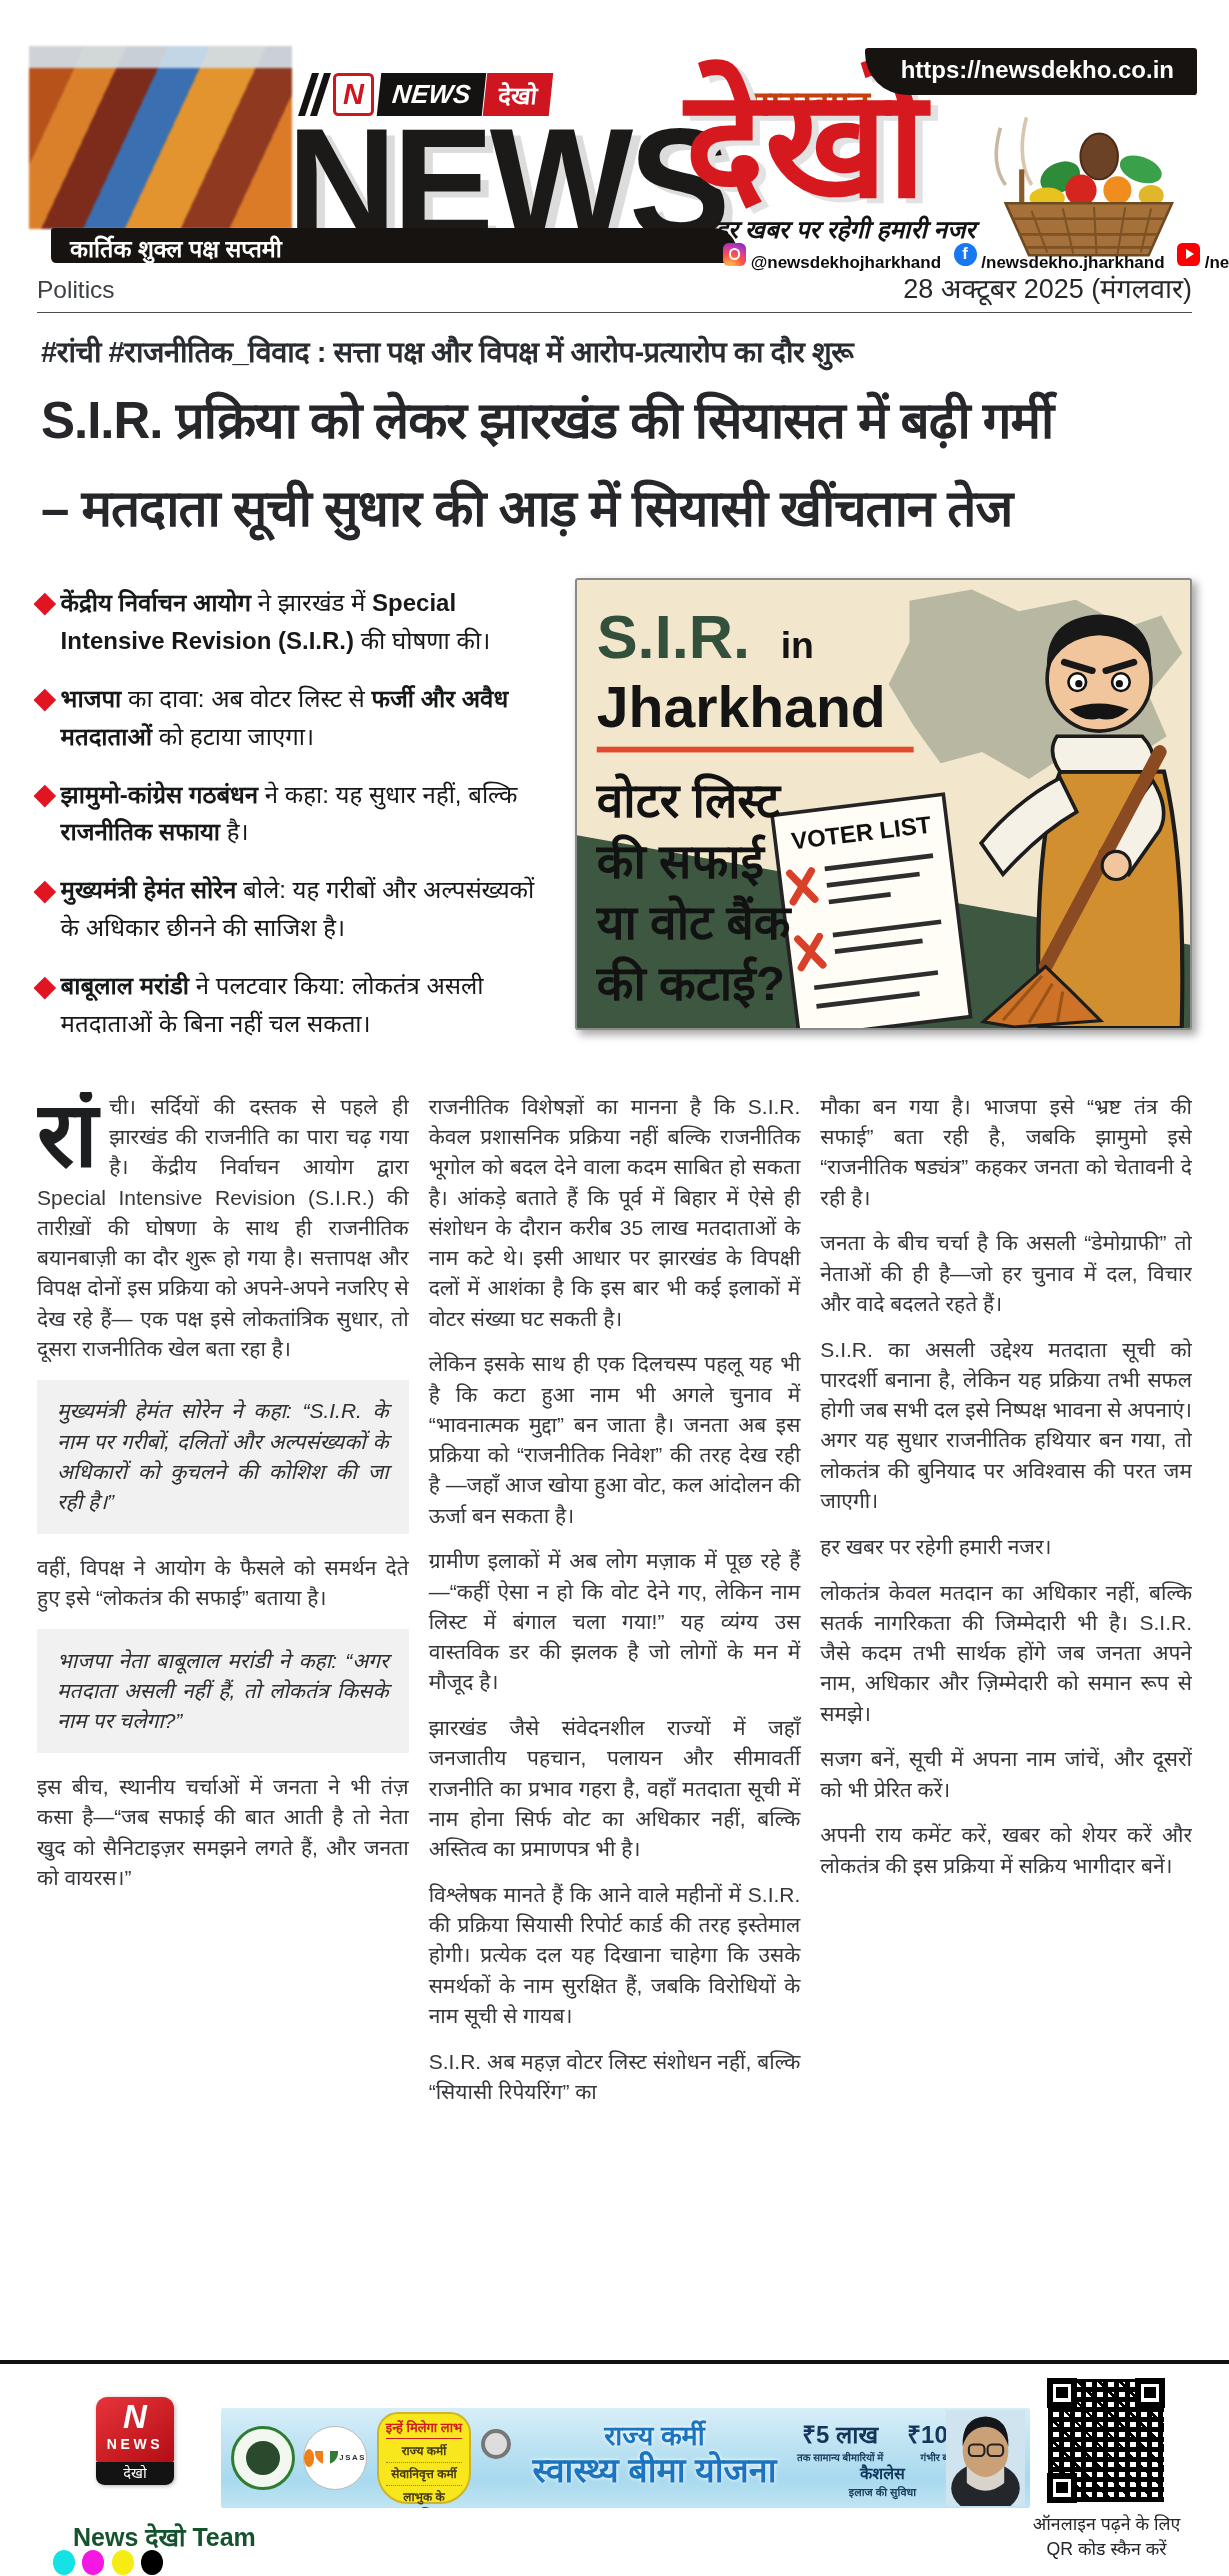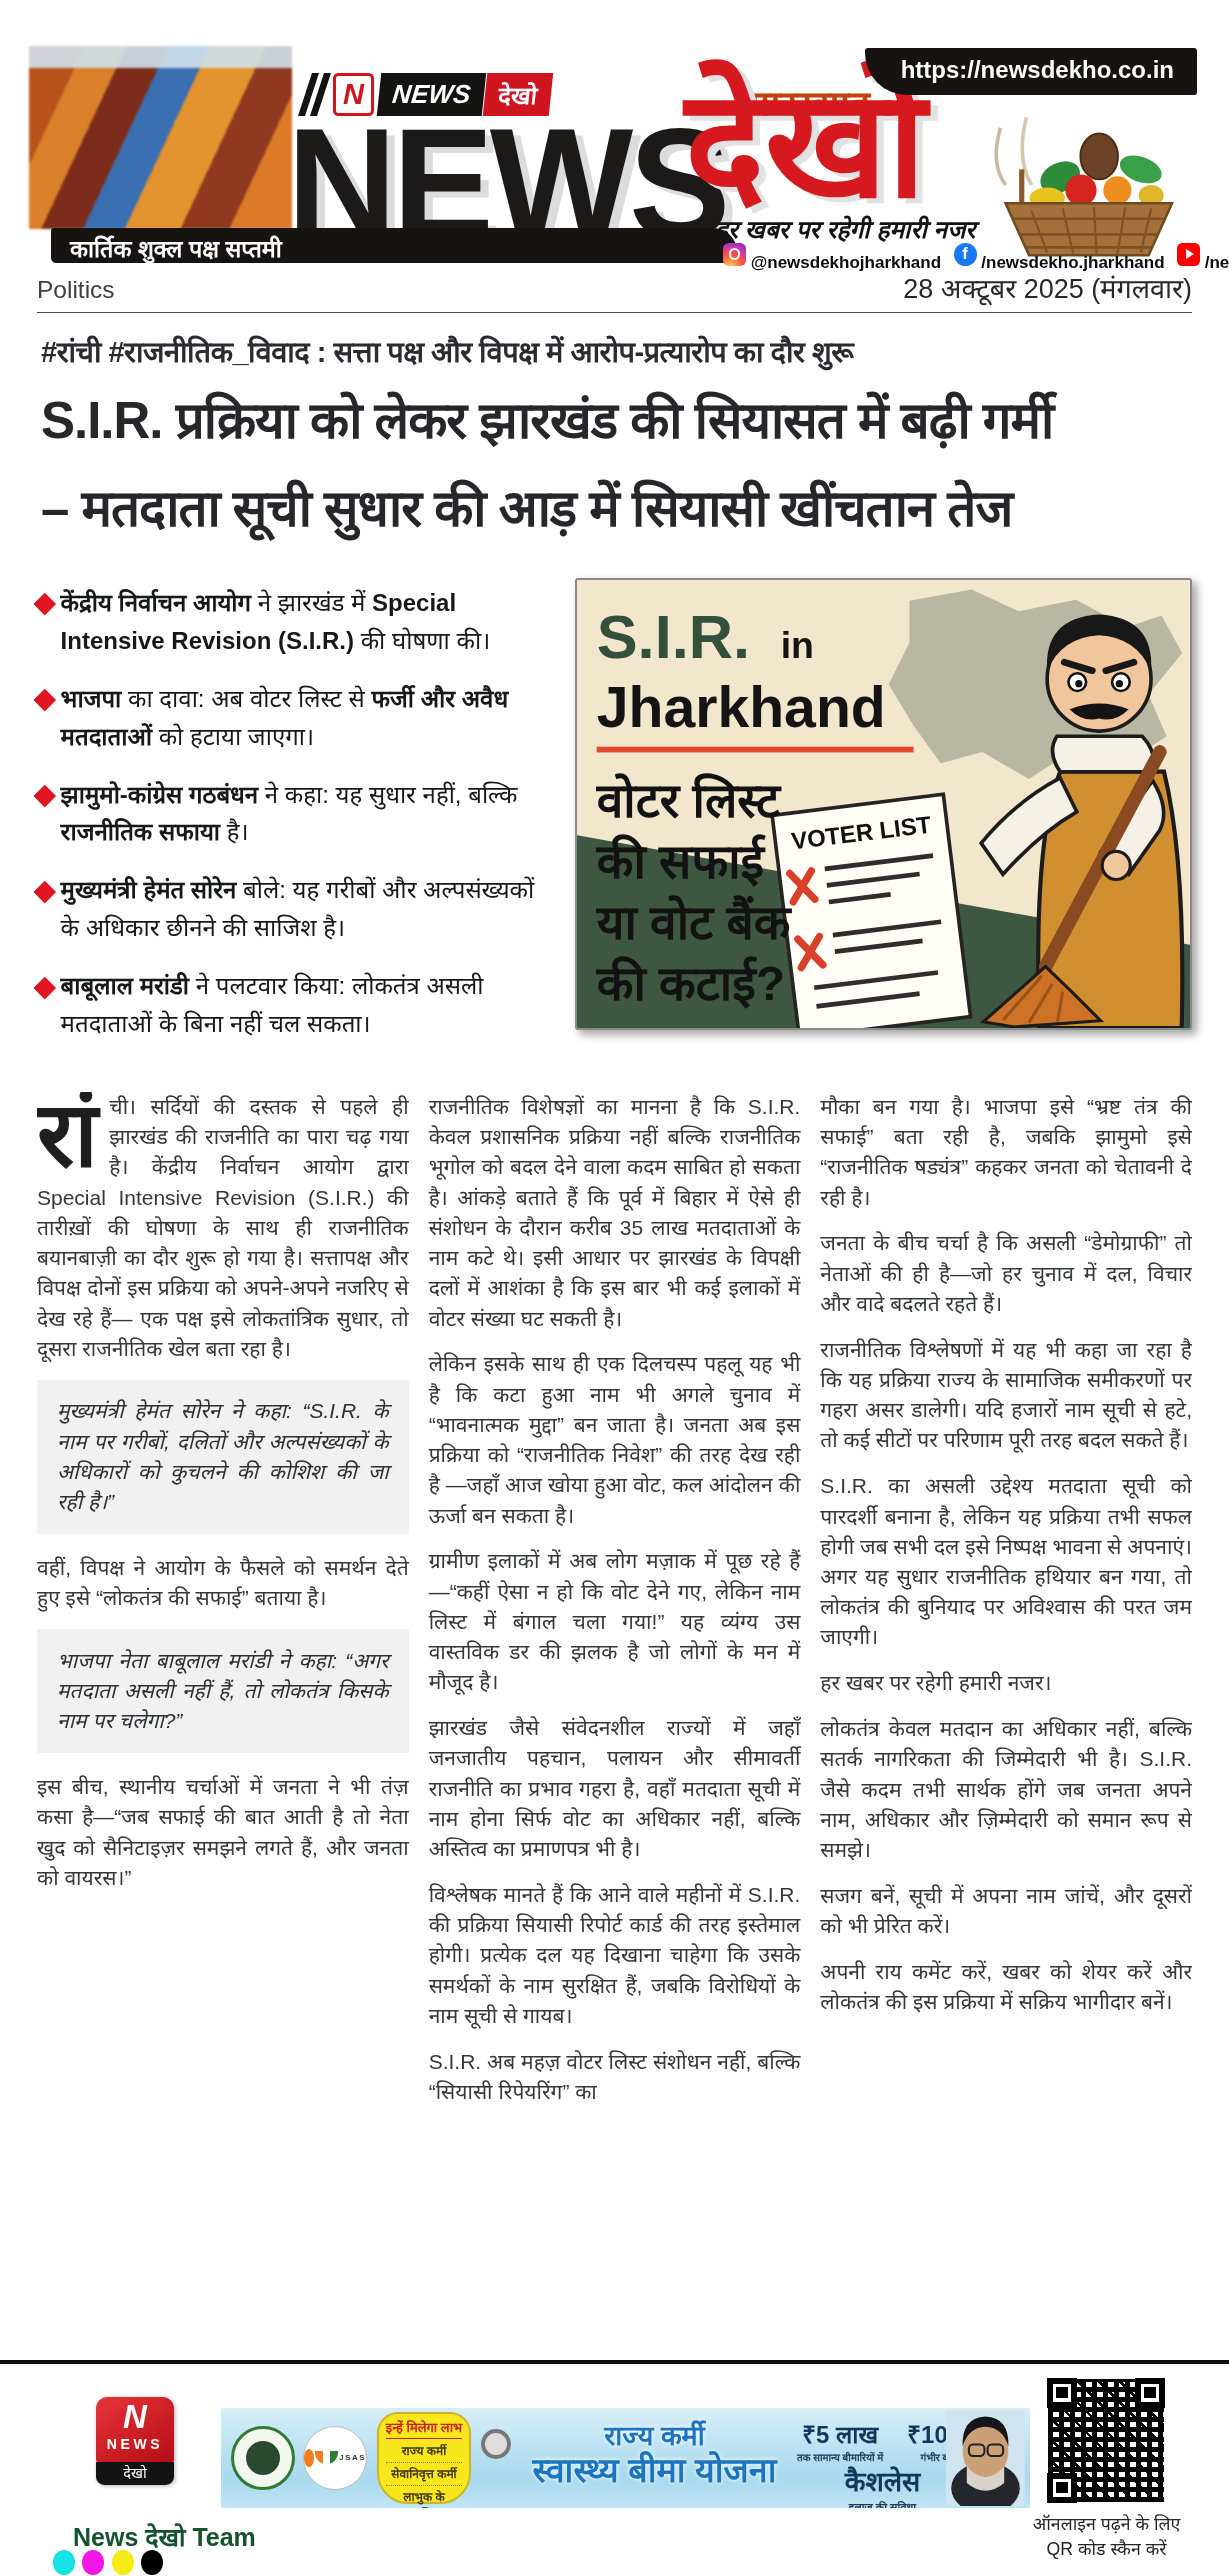--- a/index.html
+++ b/index.html
@@ -84,21 +84,21 @@
   .benef-item:last-child { border-bottom:none; }
   .steth { position:absolute; left:260px; top:21px; width:30px; height:30px; border-radius:50%; border:4.2px solid #777; background:#ddd; }
   .banner-title { position:absolute; left:284px; top:8.3px; width:299px; text-align:center; color:#1a74c0; font-weight:900; text-shadow:0 0 4.2px #fff,0 0 1px #fff; }
   .bt1 { font-size:27px; }
   .bt2 { font-size:34px; line-height:1.05; }
   .amounts { position:absolute; left:576px; top:9.4px; display:flex; gap:24px; }
   .amount { text-align:center; }
   .amount-big { font-size:24px; font-weight:900; color:#12365c; }
   .amount-sub { font-size:10px; font-weight:bold; color:#1d3d5e; }
   .cashless { position:absolute; left:599px; top:54px; width:125px; text-align:center; }
-  .cashless-big { font-size:27px; font-weight:900; color:#12365c; }
+  .cashless-big { font-size:16px; font-weight:900; color:#12365c; }
   .cashless-sub { font-size:11px; font-weight:bold; color:#1d3d5e; }
   .banner-photo { position:absolute; right:5.2px; top:2.1px; width:79px; height:96px; }
   .qr { position:absolute; left:1047px; top:13.5px; width:118px; height:125px; border:1px solid #fff; background:
       repeating-linear-gradient(0deg,#000 0 4.7px,transparent 4.7px 10px),
       repeating-linear-gradient(90deg,#000 0 4.7px,transparent 4.7px 11px),
       repeating-linear-gradient(45deg,#000 0 2.6px,transparent 2.6px 15px),#fff; }
   .qf { position:absolute; width:30px; height:30px; border:6.8px solid #000; background:#fff; }
   .qf::after { content:""; position:absolute; inset:3.1px; background:#000; }
   .qf.tl { left:-1px; top:-1px; } .qf.tr { right:-1px; top:-1px; } .qf.bl { left:-1px; bottom:-1px; }
   .qr-caption { position:absolute; left:1013px; top:148px; width:187px; text-align:center; font-size:17.7px; color:#24262a; line-height:1.4; }
@@ -279,21 +279,20 @@
       <p>राजनीतिक विशेषज्ञों का मानना है कि S.I.R. केवल प्रशासनिक प्रक्रिया नहीं बल्कि राजनीतिक भूगोल को बदल देने वाला कदम साबित हो सकता है। आंकड़े बताते हैं कि पूर्व में बिहार में ऐसे ही संशोधन के दौरान करीब 35 लाख मतदाताओं के नाम कटे थे। इसी आधार पर झारखंड के विपक्षी दलों में आशंका है कि इस बार भी कई इलाकों में वोटर संख्या घट सकती है।</p>
       <p>लेकिन इसके साथ ही एक दिलचस्प पहलू यह भी है कि कटा हुआ नाम भी अगले चुनाव में “भावनात्मक मुद्दा” बन जाता है। जनता अब इस प्रक्रिया को “राजनीतिक निवेश” की तरह देख रही है —जहाँ आज खोया हुआ वोट, कल आंदोलन की ऊर्जा बन सकता है।</p>
       <p>ग्रामीण इलाकों में अब लोग मज़ाक में पूछ रहे हैं—“कहीं ऐसा न हो कि वोट देने गए, लेकिन नाम लिस्ट में बंगाल चला गया!” यह व्यंग्य उस वास्तविक डर की झलक है जो लोगों के मन में मौजूद है।</p>
       <p>झारखंड जैसे संवेदनशील राज्यों में जहाँ जनजातीय पहचान, पलायन और सीमावर्ती राजनीति का प्रभाव गहरा है, वहाँ मतदाता सूची में नाम होना सिर्फ वोट का अधिकार नहीं, बल्कि अस्तित्व का प्रमाणपत्र भी है।</p>
       <p>विश्लेषक मानते हैं कि आने वाले महीनों में S.I.R. की प्रक्रिया सियासी रिपोर्ट कार्ड की तरह इस्तेमाल होगी। प्रत्येक दल यह दिखाना चाहेगा कि उसके समर्थकों के नाम सुरक्षित हैं, जबकि विरोधियों के नाम सूची से गायब।</p>
       <p>S.I.R. अब महज़ वोटर लिस्ट संशोधन नहीं, बल्कि “सियासी रिपेयरिंग” का</p>
     </div>
     <div class="col">
       <p>मौका बन गया है। भाजपा इसे “भ्रष्ट तंत्र की सफाई” बता रही है, जबकि झामुमो इसे “राजनीतिक षड्यंत्र” कहकर जनता को चेतावनी दे रही है।</p>
       <p>जनता के बीच चर्चा है कि असली “डेमोग्राफी” तो नेताओं की ही है—जो हर चुनाव में दल, विचार और वादे बदलते रहते हैं।</p>
-      <p>राजनीतिक विश्लेषणों में यह भी कहा जा रहा है कि यह प्रक्रिया राज्य के सामाजिक समीकरणों पर गहरा असर डालेगी। यदि हजारों नाम सूची से हटे, तो कई सीटों पर परिणाम पूरी तरह बदल सकते हैं।</p>
       <p>S.I.R. का असली उद्देश्य मतदाता सूची को पारदर्शी बनाना है, लेकिन यह प्रक्रिया तभी सफल होगी जब सभी दल इसे निष्पक्ष भावना से अपनाएं। अगर यह सुधार राजनीतिक हथियार बन गया, तो लोकतंत्र की बुनियाद पर अविश्वास की परत जम जाएगी।</p>
       <p>हर खबर पर रहेगी हमारी नजर।</p>
       <p>लोकतंत्र केवल मतदान का अधिकार नहीं, बल्कि सतर्क नागरिकता की जिम्मेदारी भी है। S.I.R. जैसे कदम तभी सार्थक होंगे जब जनता अपने नाम, अधिकार और ज़िम्मेदारी को समान रूप से समझे।</p>
       <p>सजग बनें, सूची में अपना नाम जांचें, और दूसरों को भी प्रेरित करें।</p>
       <p>अपनी राय कमेंट करें, खबर को शेयर करें और लोकतंत्र की इस प्रक्रिया में सक्रिय भागीदार बनें।</p>
     </div>
   </div>
 
   <div class="footer-sep"></div>
   <div class="footer">

